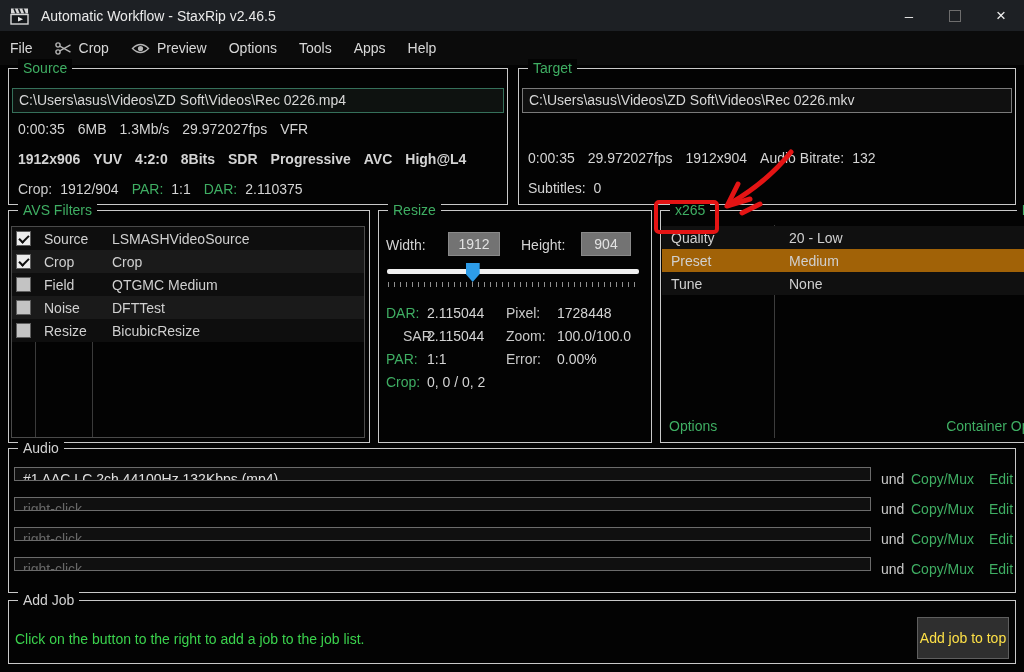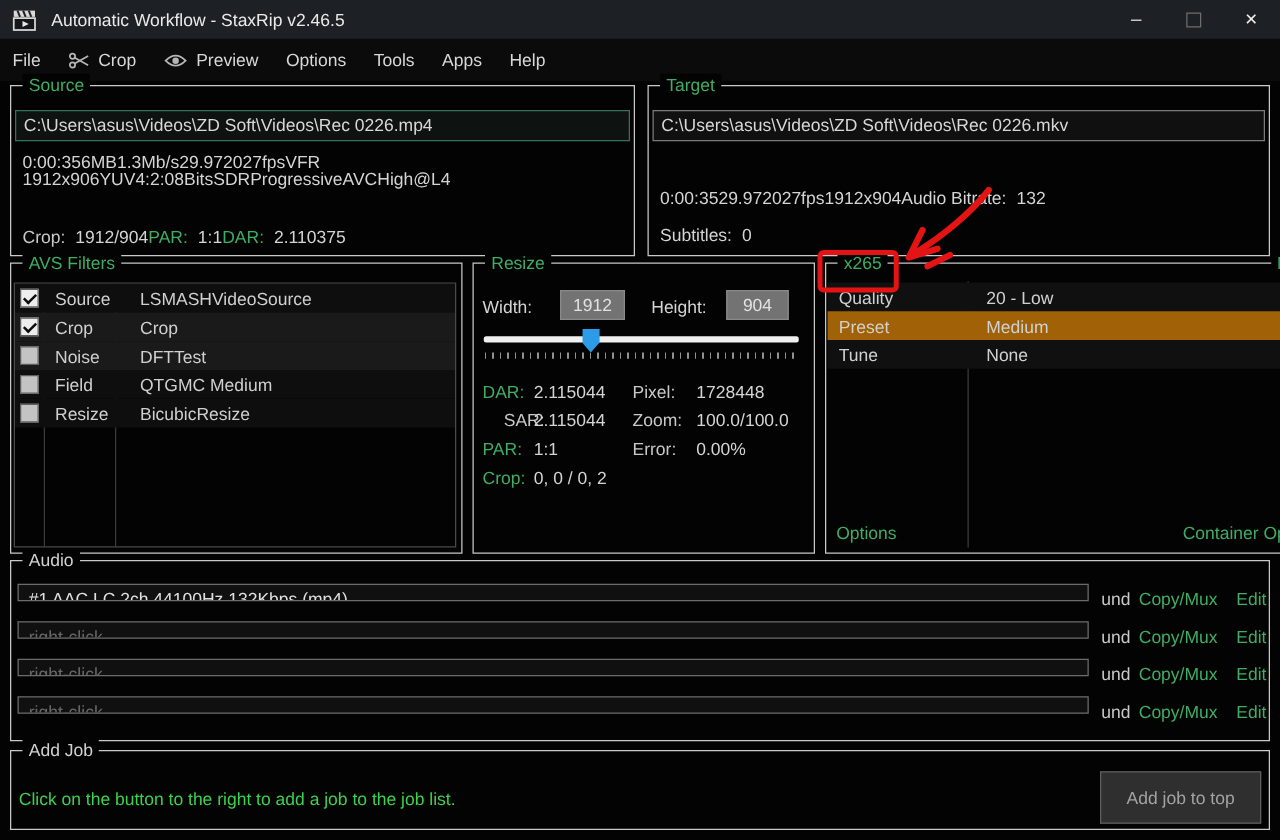--- a/index.html
+++ b/index.html
@@ -26,21 +26,21 @@
   .group{position:absolute;border:1px solid #c9c9c9;box-sizing:border-box;}
   .glabel{position:absolute;top:-10px;left:9px;background:#030303;padding:0 5px;line-height:19px;font-size:14px;}
   .glabel.green{color:#3fae63;}
   .glabel.gray{color:#d2d2d2;}
   .glabel.right{left:auto;right:10px;}
   
   .path-box{position:absolute;left:3px;top:19px;right:3px;height:25px;box-sizing:border-box;
     background:#0e1210;border:1px solid #35705a;color:#d8d8d8;line-height:23px;padding:0 6px;
     white-space:nowrap;overflow:hidden;}
   .path-box.plain{border:1px solid #7a7a7a;background:#101010;}
-  .il{position:absolute;left:9px;height:20px;line-height:20px;display:flex;white-space:nowrap;}
+  .il{position:absolute;left:9px;height:20px;line-height:20px;display:flex;gap:13px;white-space:nowrap;}
   .il .lab{color:#c9c9c9;}
   .il .glab{color:#3fae63;}
   .pair{display:flex;gap:8px;}
   
   .ftable{position:absolute;left:2px;top:15px;right:4px;bottom:4px;border:1px solid #4a4a4a;}
   .frow{position:relative;height:23px;display:flex;align-items:center;background:#0e0e0e;}
   .frow.alt{background:#1a1a1a;}
   .fcell-check{width:23px;flex:none;display:flex;justify-content:center;}
   .fcell-cat{width:57px;flex:none;padding-left:9px;color:#d0d0d0;}
   .fcell-name{padding-left:11px;color:#d0d0d0;}
@@ -77,22 +77,22 @@
   .atrack{position:absolute;left:0;top:0;width:857px;height:14px;box-sizing:border-box;border:1px solid #6b6b6b;
     background:#101010;line-height:23px;padding:0 8px;white-space:nowrap;overflow:hidden;}
   .atext.filled{color:#e0e0e0;}
   .atext.placeholder{color:#686868;}
   .arow span.side{position:absolute;top:0;height:25px;line-height:25px;white-space:nowrap;}
   .a-und{left:867px;color:#c9c9c9;}
   .a-copy{left:897px;color:#3fae63;}
   .a-edit{left:975px;color:#3fae63;}
   
   .job-msg{position:absolute;left:6px;top:30px;color:#3bd24d;}
-  .job-btn{position:absolute;right:6px;top:16px;width:129px;height:42px;background:#2f2f2f;border:1px solid #5f5f5f;
-    box-sizing:border-box;color:#a3a3a3;display:flex;align-items:center;justify-content:center;font-size:14px;}
+  .job-btn{position:absolute;right:6px;top:16px;width:92px;height:42px;background:#2f2f2f;border:1px solid #5f5f5f;
+    box-sizing:border-box;color:#fde047;display:flex;align-items:center;justify-content:center;font-size:14px;}
   
   #annotation-overlay{position:absolute;left:0;top:0;width:1024px;height:672px;pointer-events:none;z-index:50;}
 </style>
 </head>
 <body>
 
 <div id="window">
 
   <div class="titlebar">
     <svg class="app-icon" viewBox="0 0 22 22">
@@ -150,21 +150,21 @@
   <div class="group" style="left:8px;top:68px;width:500px;height:137px;">
     <span class="glabel green">Source</span>
     <div class="path-box">C:\Users\asus\Videos\ZD Soft\Videos\Rec 0226.mp4</div>
     <div class="il" style="top:50px;">
       <span>0:00:35</span>
         <span>6MB</span>
         <span>1.3Mb/s</span>
         <span>29.972027fps</span>
         <span>VFR</span>
     </div>
-    <div class="il" style="top:64px;">
+    <div class="il" style="top:80px;font-weight:bold;">
       <span>1912x906</span>
         <span>YUV</span>
         <span>4:2:0</span>
         <span>8Bits</span>
         <span>SDR</span>
         <span>Progressive</span>
         <span>AVC</span>
         <span>High@L4</span>
     </div>
     <div class="il" style="top:110px;">
@@ -215,33 +215,33 @@
         <span class="fcell-cat">Source</span>
         <span class="fcell-name">LSMASHVideoSource</span>
       </div>
       <div class="frow alt">
         <span class="fcell-check">
             <span class="checkbox checked"></span>
           </span>
         <span class="fcell-cat">Crop</span>
         <span class="fcell-name">Crop</span>
       </div>
+      <div class="frow">
+        <span class="fcell-check">
+            <span class="checkbox"></span>
+          </span>
+        <span class="fcell-cat">Field</span>
+        <span class="fcell-name">QTGMC Medium</span>
+      </div>
       <div class="frow alt">
         <span class="fcell-check">
             <span class="checkbox"></span>
           </span>
         <span class="fcell-cat">Noise</span>
         <span class="fcell-name">DFTTest</span>
-      </div>
-      <div class="frow">
-        <span class="fcell-check">
-            <span class="checkbox"></span>
-          </span>
-        <span class="fcell-cat">Field</span>
-        <span class="fcell-name">QTGMC Medium</span>
       </div>
       <div class="frow">
         <span class="fcell-check">
             <span class="checkbox"></span>
           </span>
         <span class="fcell-cat">Resize</span>
         <span class="fcell-name">BicubicResize</span>
       </div>
     </div>
   </div>

